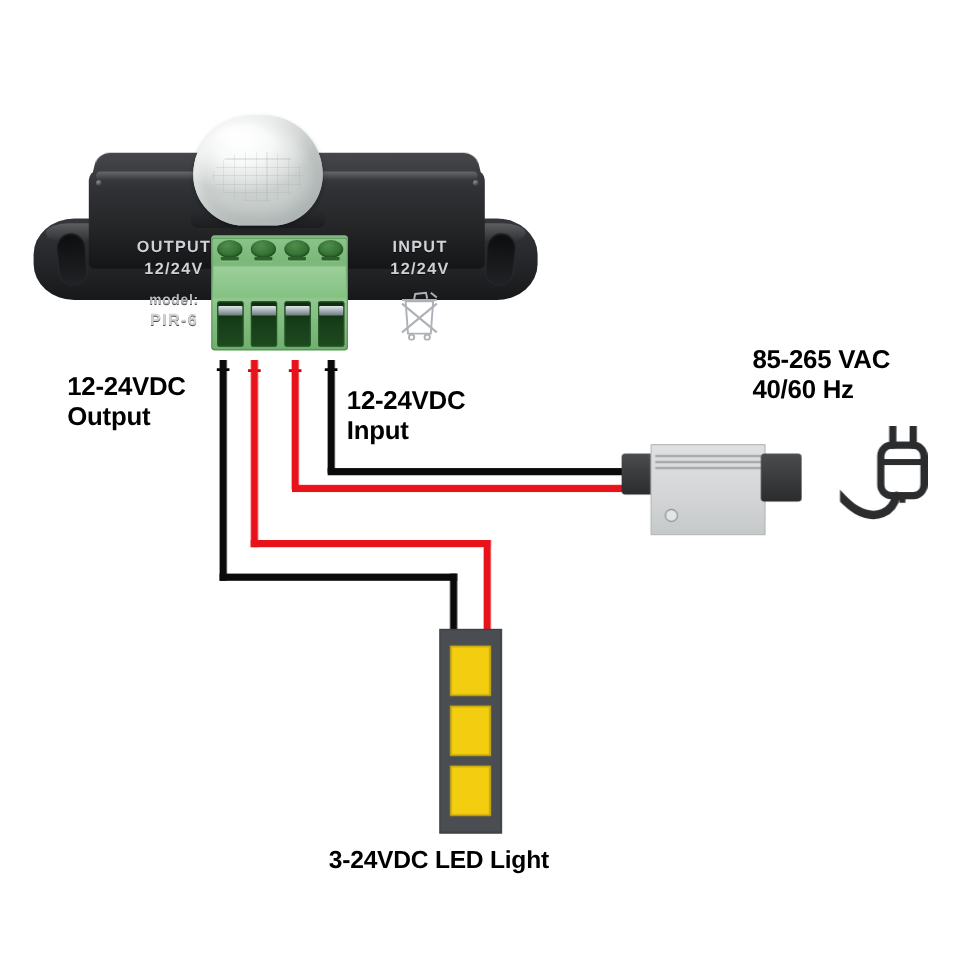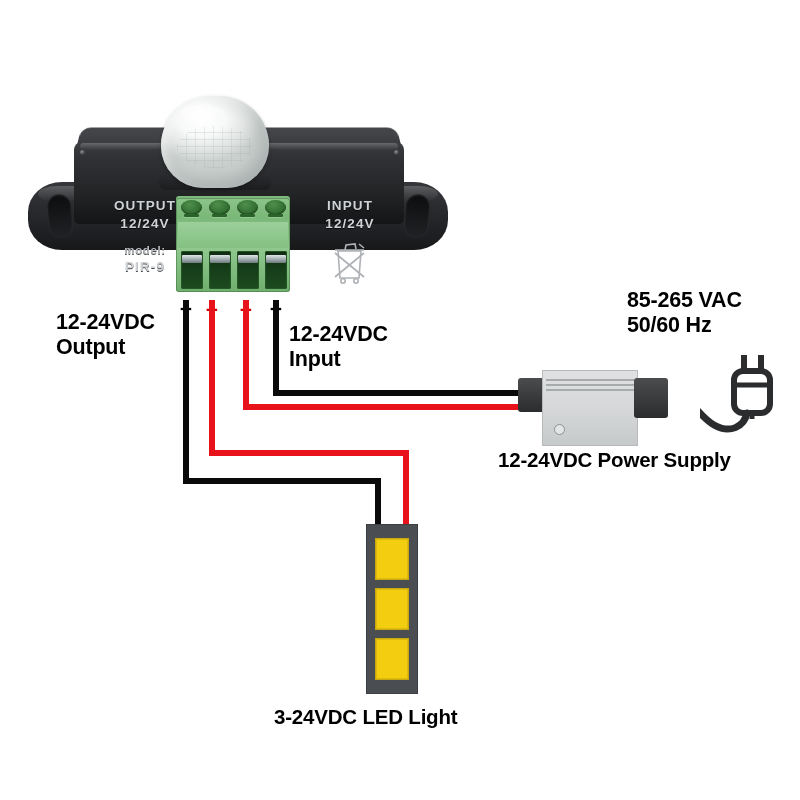--- a/index.html
+++ b/index.html
@@ -209,21 +209,21 @@
     <div class="screwdot" style="left:366px;top:54px;"></div>
 
     <div class="dome-base"></div>
     <div class="dome"></div>
     <div class="dome-fresnel"></div>
     <div class="dome-gloss"></div>
 
     <div class="dev-text big" style="left:62px;top:102px;width:110px;">OUTPUT</div>
     <div class="dev-text big" style="left:62px;top:120px;width:110px;">12/24V</div>
     <div class="dev-text small" style="left:62px;top:147px;width:110px;text-align:center;">model:</div>
-    <div class="dev-text big" style="left:62px;top:163px;width:110px;">PIR-9</div>
+    <div class="dev-text big" style="left:62px;top:163px;width:110px;">PIR-6</div>
 
     <div class="dev-text big" style="left:272px;top:102px;width:100px;">INPUT</div>
     <div class="dev-text big" style="left:272px;top:120px;width:100px;">12/24V</div>
 
     <svg class="abs" style="left:300px;top:142px;" width="44" height="46" viewBox="0 0 44 46">
       <g fill="none" stroke="#aeb2b6" stroke-width="1.6">
         <path d="M10 13 L12 40 L31 40 L33 13 Z"></path>
         <path d="M7 12 L36 12"></path>
         <path d="M17 12 L18 7 L27 6 L28 11"></path>
         <path d="M31 6 L36 10"></path>
@@ -276,23 +276,22 @@
   <div class="wire" style="left:273px;top:300px;width:6px;height:94px;"></div>
   <div class="wire" style="left:273px;top:390px;width:258px;height:6px;"></div>
 
   <div class="lbl lbl-22" style="left:56px;top:310px;">12-24VDC
 Output</div>
 
   <div class="lbl lbl-22" style="left:289px;top:322px;">12-24VDC
 Input</div>
 
   <div class="lbl lbl-22" style="left:627px;top:288px;">85-265 VAC
-50/60 Hz</div>
-
-  <div class="lbl lbl-20" style="left:498px;top:448px;">12-24VDC Power Supply</div>
+40/60 Hz</div>
+
 
   <div class="lbl lbl-20" style="left:274px;top:705px;">3-24VDC LED Light</div>
 
   <div class="psu-conn" style="left:518px;top:378px;width:30px;height:34px;"></div>
   <div id="psu-body"></div>
   <div class="psu-line" style="left:546px;top:379px;width:88px;"></div>
   <div class="psu-line" style="left:546px;top:384px;width:88px;"></div>
   <div class="psu-line" style="left:546px;top:389px;width:88px;"></div>
   <div class="psu-led"></div>
   <div class="psu-conn" style="left:634px;top:378px;width:34px;height:40px;"></div>

